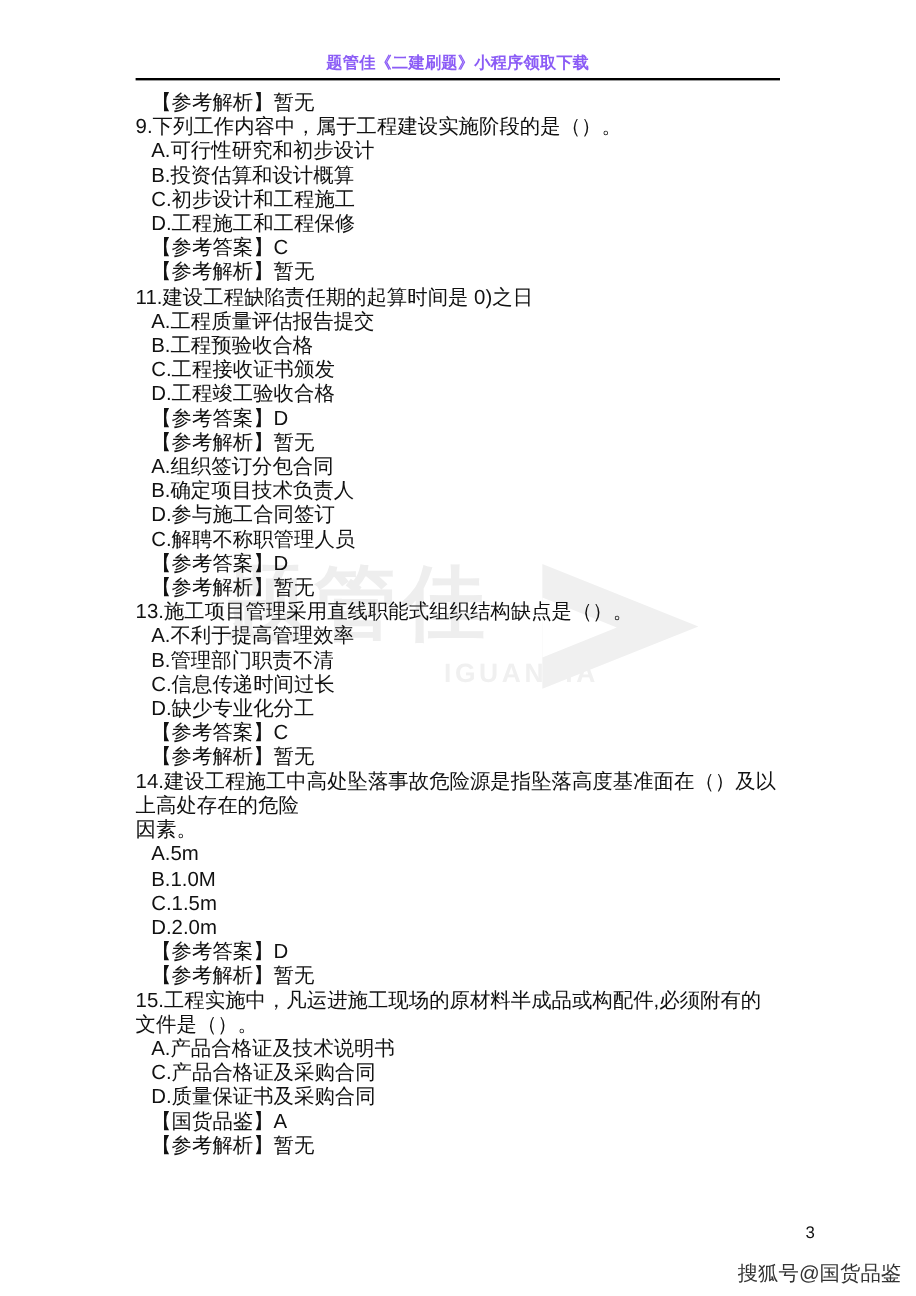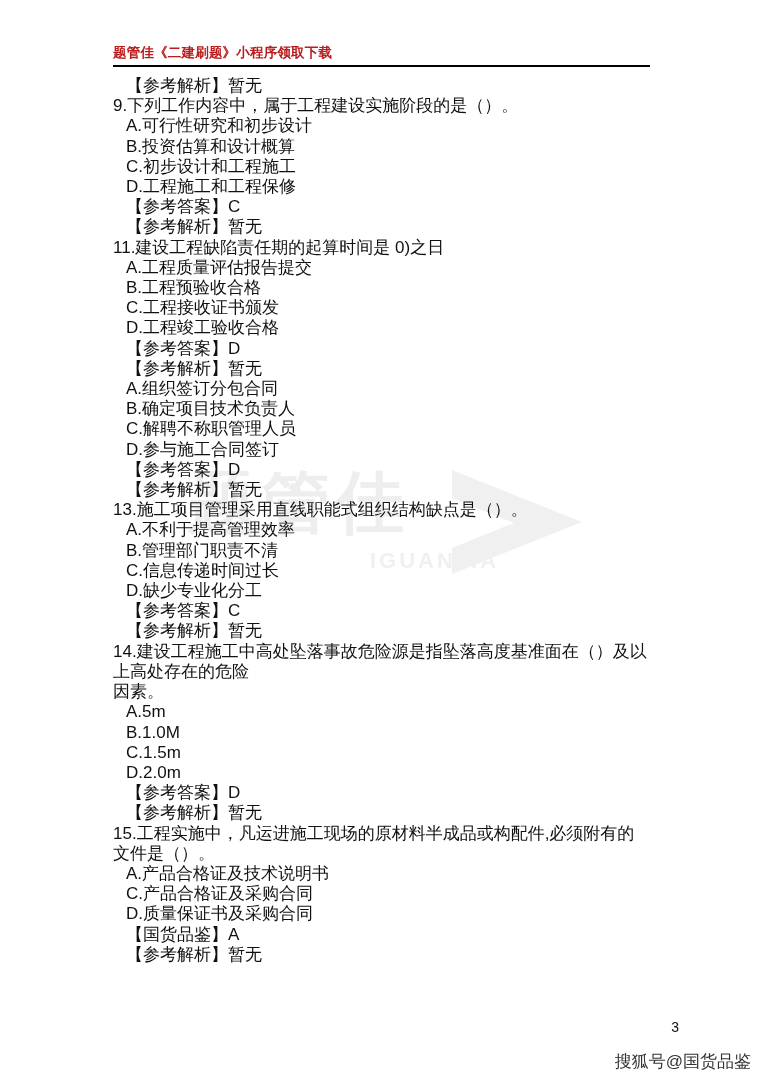--- a/index.html
+++ b/index.html
@@ -21,22 +21,22 @@
     height: 1080px;
     box-sizing: border-box;
   }
   .content {
     position: absolute;
     left: 113px;
     top: 44px;
     width: 537px;
   }
   .doc-header {
-    text-align: left;
-    color: #b91c1c;
+    text-align: center;
+    color: #8b5cf6;
     font-weight: bold;
     font-size: 13.5px;
     letter-spacing: 0.2px;
     padding-bottom: 3px;
   }
   .header-rule {
     border-bottom: 2.4px solid #000;
     margin-bottom: 9px;
   }
   .body-text {
@@ -148,22 +148,22 @@
         <div class="line bracket">【参考解析】暂无</div>
         <div class="line qtext">11.建设工程缺陷责任期的起算时间是 0)之日</div>
         <div class="line opt">A.工程质量评估报告提交</div>
         <div class="line opt">B.工程预验收合格</div>
         <div class="line opt">C.工程接收证书颁发</div>
         <div class="line opt">D.工程竣工验收合格</div>
         <div class="line bracket">【参考答案】D</div>
         <div class="line bracket">【参考解析】暂无</div>
         <div class="line opt">A.组织签订分包合同</div>
         <div class="line opt">B.确定项目技术负责人</div>
+        <div class="line opt">D.参与施工合同签订</div>
         <div class="line opt">C.解聘不称职管理人员</div>
-        <div class="line opt">D.参与施工合同签订</div>
         <div class="line bracket">【参考答案】D</div>
         <div class="line bracket">【参考解析】暂无</div>
         <div class="line qtext">13.施工项目管理采用直线职能式组织结构缺点是（）。</div>
         <div class="line opt">A.不利于提高管理效率</div>
         <div class="line opt">B.管理部门职责不清</div>
         <div class="line opt">C.信息传递时间过长</div>
         <div class="line opt">D.缺少专业化分工</div>
         <div class="line bracket">【参考答案】C</div>
         <div class="line bracket">【参考解析】暂无</div>
         <div class="line qtext">14.建设工程施工中高处坠落事故危险源是指坠落高度基准面在（）及以上高处存在的危险

